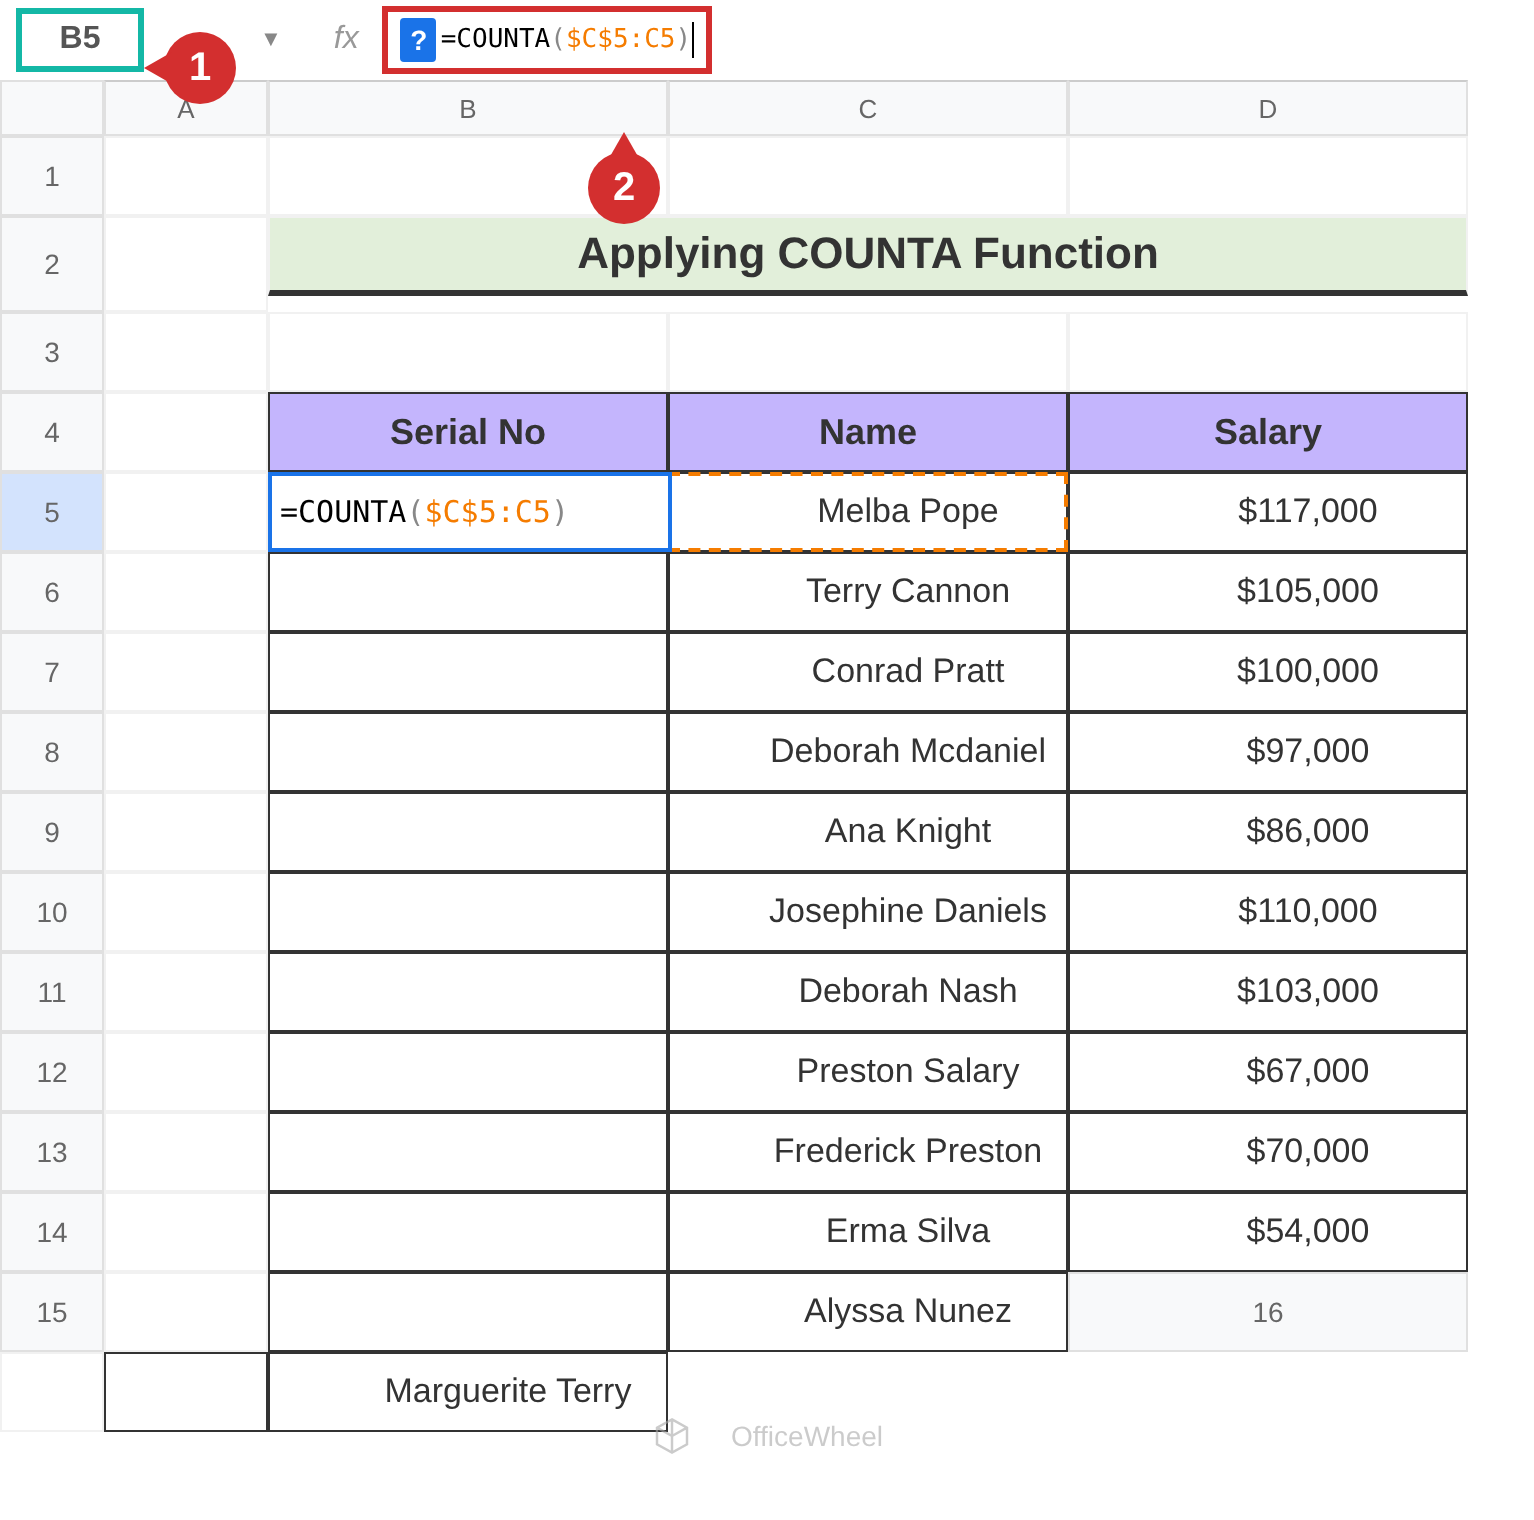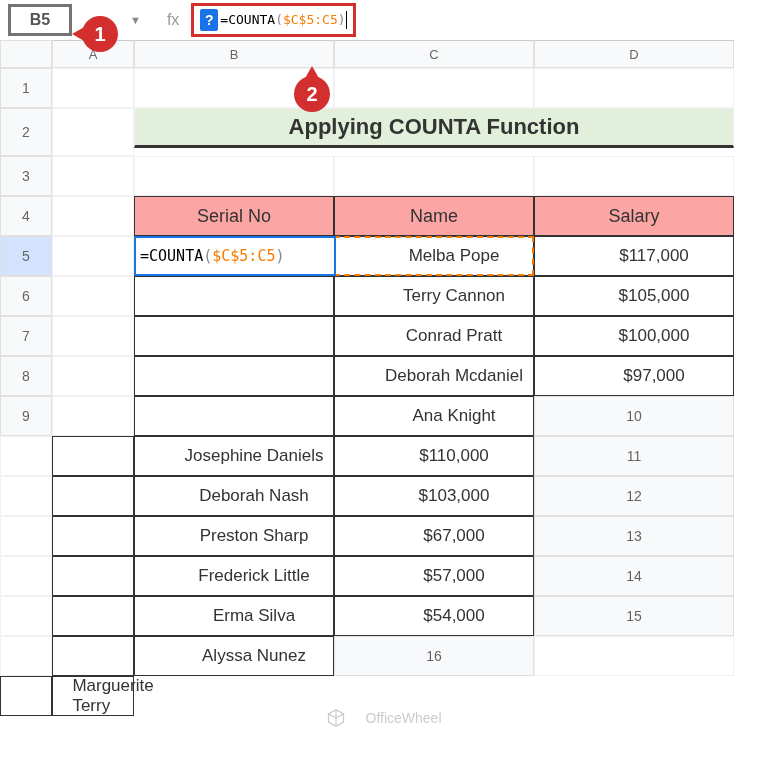--- a/index.html
+++ b/index.html
@@ -1,40 +1,40 @@
 <!DOCTYPE html>
 <html><head>
   <meta charset="utf-8">
   <style>
     * { box-sizing: border-box; margin: 0; padding: 0; }
     body { font-family: Arial, sans-serif; background: #fff; position: relative; width: 767px; height: 760px; overflow: hidden; }
     
     .top-bar { display: flex; align-items: center; height: 40px; padding: 4px 8px; gap: 8px; }
-    .name-box { border: 3px solid #737373; width: 64px; height: 32px; display: flex; align-items: center; justify-content: center; font-size: 16px; font-weight: bold; color: #555; }
+    .name-box { border: 3px solid #14b8a6; width: 64px; height: 32px; display: flex; align-items: center; justify-content: center; font-size: 16px; font-weight: bold; color: #555; }
     .dropdown-arrow { color: #888; font-size: 11px; margin-left: 50px; cursor: pointer; }
-    .fx-label { color: #999; font-size: 16px; margin-left: 18px; }
+    .fx-label { font-style: italic; color: #999; font-size: 16px; margin-left: 18px; }
     .formula-bar-wrap { border: 3px solid #d32f2f; display: flex; align-items: center; padding: 2px 6px; height: 34px; margin-left: 4px; }
     .help-badge { background: #1a73e8; color: #fff; width: 18px; height: 22px; display: inline-flex; align-items: center; justify-content: center; font-weight: bold; font-size: 14px; border-radius: 2px; margin-right: 2px; }
     .formula-text { font-family: 'Consolas', monospace; font-size: 13px; }
     .formula-eq { color: #000; }
     .formula-func { color: #000; }
     .formula-paren { color: #888; }
     .formula-ref { color: #f57c00; }
     .cursor-bar { border-right: 1px solid #000; display: inline-block; height: 18px; vertical-align: middle; }
     
     .sheet { display: grid; grid-template-columns: 52px 82px 200px 200px 200px; }
     .col-hdr { background: #f8f9fa; border: 1px solid #e0e0e0; height: 28px; display: flex; align-items: center; justify-content: center; font-size: 13px; color: #666; border-top: 1px solid #ccc; }
     .corner { background: #f8f9fa; border: 1px solid #e0e0e0; height: 28px; }
     .row-hdr { background: #f8f9fa; border: 1px solid #e0e0e0; display: flex; align-items: center; justify-content: center; font-size: 14px; color: #666; height: 40px; }
     .row-hdr.sel { background: #d3e3fd; }
     .cell { border: 1px solid #f1f1f1; height: 40px; display: flex; align-items: center; justify-content: center; font-size: 16px; position: relative; }
     
     .title-cell { background: #e2efda; font-size: 22px; font-weight: bold; color: #333; border-bottom: 3px solid #333; grid-column: 3 / 6; }
     
-    .tbl-hdr { background: #fca5a5; font-weight: normal; font-size: 18px; border: 1.5px solid #333; color: #333; }
+    .tbl-hdr { background: #c4b5fd; font-weight: bold; font-size: 18px; border: 1.5px solid #333; color: #333; }
     .tbl-cell { border: 1.5px solid #333; font-size: 17px; color: #333; padding-left: 40px; }
     .tbl-cell-b { border: 1.5px solid #333; }
     
     .editing-cell { border: 2.5px solid #1a73e8; background: #fff; font-family: 'Consolas', monospace; font-size: 15px; padding: 0 4px; justify-content: flex-start; z-index: 10; position: relative; width: calc(100% + 2px); }
     .ref-cell { outline: 2px dashed #f57c00; outline-offset: -2px; }
     
     .callout { position: absolute; width: 36px; height: 36px; background: #d32f2f; border-radius: 50%; display: flex; align-items: center; justify-content: center; color: #fff; font-weight: bold; font-size: 20px; z-index: 50; }
     .callout::before { content: ''; position: absolute; width: 0; height: 0; }
     .c1 { top: 16px; left: 82px; }
     .c1::before { border-right: 14px solid #d32f2f; border-top: 8px solid transparent; border-bottom: 8px solid transparent; left: -10px; top: 10px; }
@@ -115,44 +115,45 @@
   <div class="row-hdr">8</div>
   <div class="cell"></div>
   <div class="cell tbl-cell-b"></div>
   <div class="cell tbl-cell">Deborah Mcdaniel</div>
   <div class="cell tbl-cell">$97,000</div>
 
   <div class="row-hdr">9</div>
   <div class="cell"></div>
   <div class="cell tbl-cell-b"></div>
   <div class="cell tbl-cell">Ana Knight</div>
+  <div class="cell tbl-cell">$86,000</div>
 
   <div class="row-hdr">10</div>
   <div class="cell"></div>
   <div class="cell tbl-cell-b"></div>
   <div class="cell tbl-cell">Josephine Daniels</div>
   <div class="cell tbl-cell">$110,000</div>
 
   <div class="row-hdr">11</div>
   <div class="cell"></div>
   <div class="cell tbl-cell-b"></div>
   <div class="cell tbl-cell">Deborah Nash</div>
   <div class="cell tbl-cell">$103,000</div>
 
   <div class="row-hdr">12</div>
   <div class="cell"></div>
   <div class="cell tbl-cell-b"></div>
-  <div class="cell tbl-cell">Preston Sharp</div>
+  <div class="cell tbl-cell">Preston Salary</div>
   <div class="cell tbl-cell">$67,000</div>
 
   <div class="row-hdr">13</div>
   <div class="cell"></div>
   <div class="cell tbl-cell-b"></div>
-  <div class="cell tbl-cell">Frederick Little</div>
-  <div class="cell tbl-cell">$57,000</div>
+  <div class="cell tbl-cell">Frederick Preston</div>
+  <div class="cell tbl-cell">$70,000</div>
 
   <div class="row-hdr">14</div>
   <div class="cell"></div>
   <div class="cell tbl-cell-b"></div>
   <div class="cell tbl-cell">Erma Silva</div>
   <div class="cell tbl-cell">$54,000</div>
 
   <div class="row-hdr">15</div>
   <div class="cell"></div>
   <div class="cell tbl-cell-b"></div>

